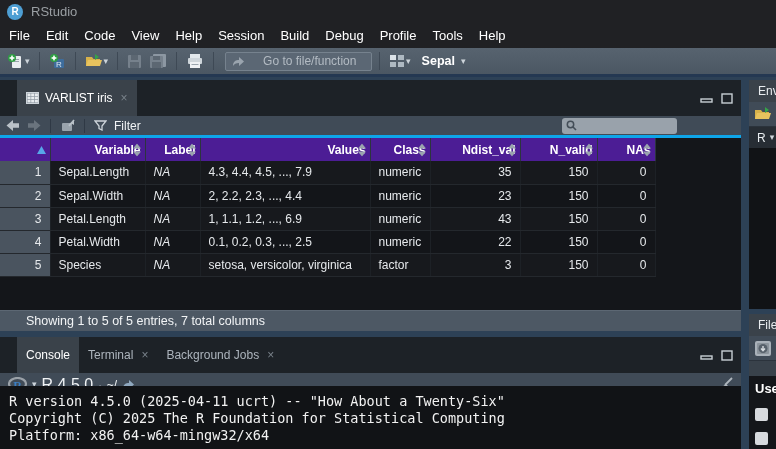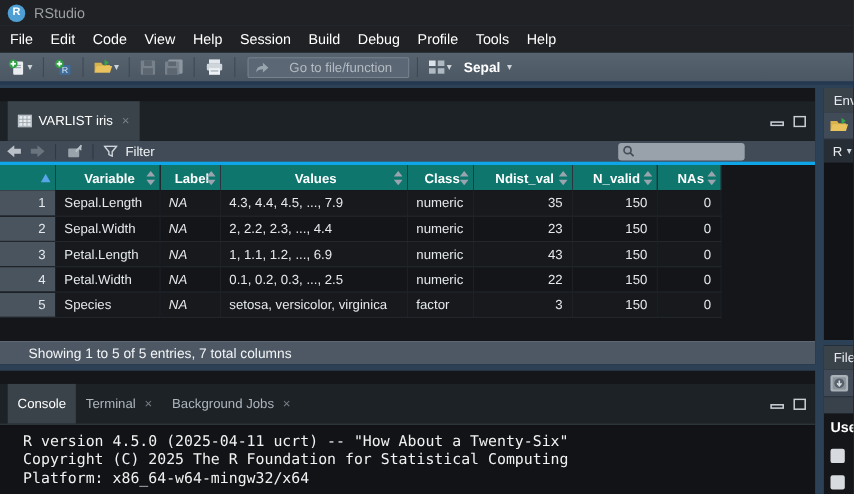--- a/index.html
+++ b/index.html
@@ -55,21 +55,21 @@
 
   
   .pane { position:absolute; background:#14161a; overflow:hidden; }
   #data-pane   { left:0;   top:80px;  width:741px; height:251px; }
   #console-pane{ left:0;   top:337px; width:741px; height:112px; }
   #env-pane    { left:749px; top:80px;  width:27px; height:229px; }
   #files-pane  { left:749px; top:314px; width:27px; height:135px; }
 
   .tabstrip {
     height:36px; background:#1d2227; display:flex; align-items:stretch;
-    padding-left:7px; position:relative;margin-top:12px;
+    padding-left:17px; position:relative;
   }
   .tab {
     display:flex; align-items:center; gap:6px; padding:0 9px;
     font-size:12px; color:#adb5bd; cursor:default;
   }
   .tab.active { background:#3a424a; color:#ffffff; }
   .tab .close-x { color:#79828a; font-size:12px; margin-left:2px; }
   .wctrls { position:absolute; right:8px; top:0; height:100%; display:flex; align-items:center; gap:8px; }
 
   .pane-toolbar {
@@ -83,21 +83,21 @@
     background:#99a2ab; border-radius:3px; display:flex; align-items:center; padding:0 4px; gap:4px;
   }
   .viewer-search input {
     background:transparent; border:none; outline:none; width:100%;
     font-size:11px; color:#2b3137;
   }
 
   
   table.datatable { border-collapse:collapse; table-layout:fixed; font-size:12px; }
   table.datatable th {
-    background:#0f766e; color:#ffffff; font-weight:bold; text-align:center;
+    background:#4c1d95; color:#ffffff; font-weight:bold; text-align:right;
     height:23px; padding:0 4px 0 8px; border-right:1px solid #2c353f;
     position:relative;
   }
   table.datatable td {
     height:23px; padding:0 8px; color:#e6e9ec; background:#131519;
     border-bottom:1px solid #24282d; border-right:1px solid #1d2126;
     white-space:nowrap; overflow:hidden;
   }
   table.datatable tr:nth-child(even) td { background:#17191d; }
   td.rownum {
@@ -120,21 +120,21 @@
   
   .console-header {
     height:24px; background:#404b57; display:flex; align-items:center;
     padding:0 8px; gap:5px; border-bottom:1px solid #2b333c;
   }
   .r-ver { color:#f0f3f5; font-size:16px; }
   .dim-dot { color:#8d96a0; font-size:11px; }
   .wd { color:#f0f3f5; font-size:12px; }
   .console-body {
     position:absolute; left:0; right:0; top:49px; bottom:0;
-    background:#111316; padding:7px 0 0 21px;
+    background:#111316; padding:7px 0 0 9px;
     font-family:"DejaVu Sans Mono", monospace; font-size:13.5px; line-height:17px;
     color:#f2f2f2; white-space:pre;
   }
 
   
   .mini-tabstrip { height:22px; background:#3a424a; display:flex; align-items:center; padding-left:9px; font-size:12px; color:#e8ecef; }
   .mini-toolbar { height:25px; background:#404b57; display:flex; align-items:center; padding-left:5px; border-bottom:1px solid #2b333c; }
   .mini-row { height:21px; background:#272d34; display:flex; align-items:center; gap:4px; padding-left:8px; font-size:12px; color:#e8ecef; }
   .mini-content { background:#111316; position:absolute; left:0; right:0; bottom:0; top:68px; }
   #files-pane .files-colstrip { height:15px; background:#39424b; }

